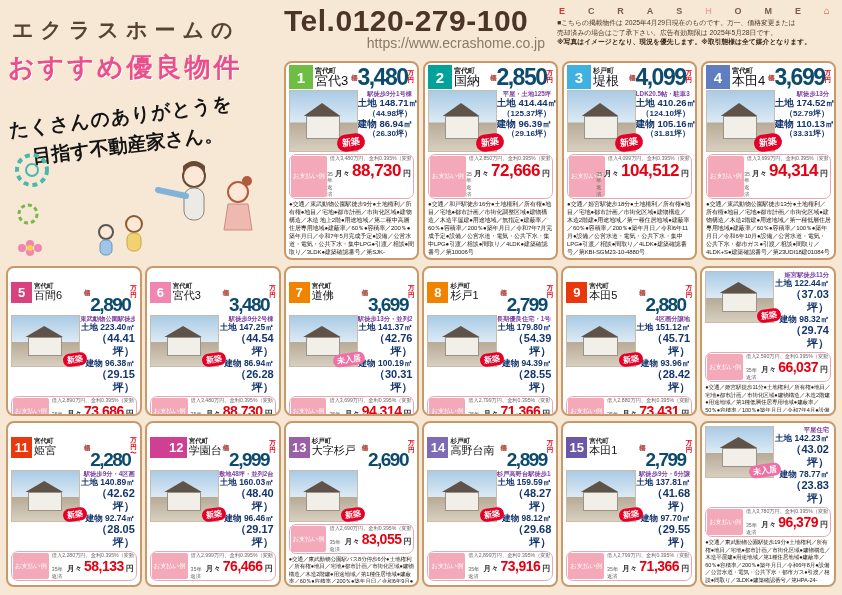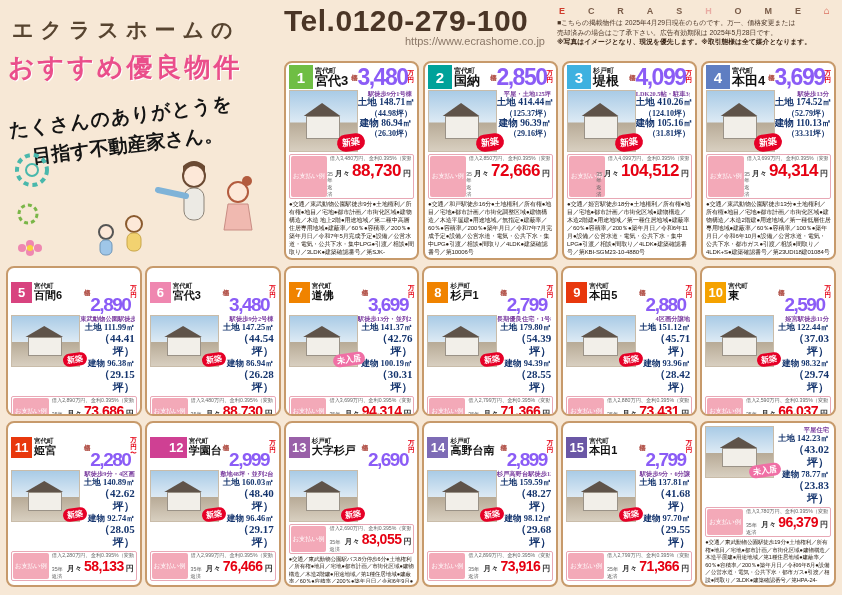--- a/index.html
+++ b/index.html
@@ -11,58 +11,58 @@
   .brand1{font-size:21px;letter-spacing:7px;color:#574430;font-weight:bold;padding:12px 0 0 6px;}
   .brand2{font-size:26px;letter-spacing:3px;color:#ea4e8b;font-weight:bold;padding:6px 0 0 2px;text-shadow:1px 1px 0 #fff;}
   .catch{transform:rotate(-7deg);margin:16px 0 0 4px;font-weight:bold;color:#141414;}
   .c1{font-size:19px;letter-spacing:1px;}
   .c2{font-size:19px;margin:3px 0 0 20px;}
   .illus{position:absolute;bottom:0;left:0;}
   .right{flex:1;display:flex;flex-direction:column;min-width:0;}
   .headbar{display:flex;height:55px;flex:0 0 55px;}
   .telblock{width:265px;flex:0 0 265px;}
   .tel{font-size:30px;color:#4a3526;font-weight:bold;letter-spacing:0.5px;line-height:1.1;}
-  .url{font-size:11px;color:#8a7767;text-align:right;margin-top:-2px;padding-right:4px;}
+  .url{font-size:14px;color:#8a7767;text-align:right;margin-top:-2px;padding-right:4px;}
   .discl{flex:1;padding-left:8px;min-width:0;}
   .logo{display:flex;justify-content:space-between;align-items:center;padding:1px 6px 2px 2px;
         font-size:9px;color:#7a5c49;font-weight:bold;}
   .logo .red{color:#cf3a2a;}
   .logo .lt{color:#e9aba3;}
   .logo .hicon{color:#cf3a2a;font-size:10px;}
   .d1{font-size:6.8px;color:#4a3526;line-height:1.4;}
   .d2{font-size:6.8px;color:#3a2516;font-weight:bold;line-height:1.4;}
   .row1{display:grid;grid-template-columns:repeat(4,1fr);gap:4px;flex:1;margin-top:2px;min-height:0;}
   .rowsm{display:grid;grid-template-columns:repeat(6,1fr);gap:3px;padding:0 6px;box-sizing:border-box;}
   #row2{height:150px;margin-top:6px;}
   #row3{height:166px;margin-top:5px;}
   .card{background:#fff;border:2px solid #c79a6b;border-radius:8px;overflow:hidden;
         display:flex;flex-direction:column;padding:2px 3px;box-sizing:border-box;min-width:0;}
   .chead{display:flex;align-items:center;gap:2px;flex:0 0 auto;}
   .cnum{width:24px;height:24px;color:#fff;font-weight:bold;font-size:15px;display:flex;
         align-items:center;justify-content:center;flex:0 0 24px;background:#888;}
   .cloc{flex:1;line-height:1;min-width:0;}
   .ctown{font-size:7px;font-weight:bold;color:#222;}
-  .cname{font-size:13px;font-weight:bold;color:#111;white-space:nowrap;}
+  .cname{font-size:13px;font-weight:normal;color:#111;white-space:nowrap;}
   .cprice{display:flex;align-items:center;flex:0 0 auto;}
   .plabel{writing-mode:vertical-rl;font-size:6.5px;color:#b4574e;font-weight:bold;line-height:1;height:16px;}
-  .pnum{font-size:23px;color:#8b5cf6;font-weight:bold;letter-spacing:-1.5px;line-height:1;}
+  .pnum{font-size:23px;color:#0c4a6e;font-weight:bold;letter-spacing:-1.5px;line-height:1;}
   .punit{display:flex;flex-direction:column;font-size:6.5px;color:#e60012;font-weight:bold;line-height:1.05;}
   .cbody{display:flex;margin-top:1px;flex:0 0 auto;position:relative;}
   .photo{width:55%;height:62px;position:relative;border:1px solid #c9bca9;box-sizing:border-box;
          background:linear-gradient(180deg,#a9cbe6 0%,#ddeaf4 52%,#b8ab97 53%,#d8cfc0 100%);}
   .roof{position:absolute;left:20%;top:20%;width:56%;height:22%;background:#5f5349;
         clip-path:polygon(0 100%,50% 0,100% 100%);}
   .hbody{position:absolute;left:24%;top:42%;width:48%;height:34%;background:#f2efe9;border:1px solid #9a9287;}
   .status{position:absolute;right:-8px;bottom:0;background:#e60027;color:#fff;font-size:9px;
           font-weight:bold;padding:2px 5px;border-radius:9px;transform:rotate(-8deg);white-space:nowrap;}
-  .info{flex:1;text-align:right;padding-right:2px;line-height:1.18;min-width:0;font-family:Liberation Serif, serif;}
+  .info{flex:1;text-align:right;padding-right:2px;line-height:1.18;min-width:0;}
   .tag{font-size:6.3px;color:#7b3fa0;font-weight:bold;white-space:nowrap;overflow:hidden;}
   .land{font-size:9.5px;font-weight:bold;color:#15356e;white-space:nowrap;}
   .tsubo{font-size:8px;font-weight:bold;color:#15356e;}
-  .pay{display:flex;border:1px solid #e8a8b5;border-radius:2px;margin-top:2px;background:#fff;flex:0 0 auto;}
+  .pay{display:flex;border:1px solid #e8a8b5;border-radius:7px;margin-top:2px;background:#fff;flex:0 0 auto;}
   .paylabel{background:#f3a9b8;color:#fff;font-size:6.3px;display:flex;align-items:center;
             padding:0 2px;border-radius:2px;margin:1px;white-space:nowrap;}
   .payright{flex:1;padding:0 2px;min-width:0;}
   .loan{font-size:5.2px;color:#666;text-align:right;white-space:nowrap;overflow:hidden;}
   .monthly-row{display:flex;align-items:baseline;justify-content:flex-end;gap:2px;}
   .term{font-size:5.2px;color:#666;}
   .tsuki{font-size:7.5px;color:#333;font-weight:bold;}
   .mnum{font-size:17px;color:#e60012;font-weight:bold;letter-spacing:-0.5px;line-height:1;}
   .yen{font-size:8px;color:#333;font-weight:bold;}
   .desc{font-size:6px;color:#2c2117;line-height:1.33;margin-top:2px;overflow:hidden;
@@ -346,21 +346,21 @@
       </div>
     </div>
     <div class="cbody">
       <div class="photo">
         <div class="roof"></div>
         <div class="hbody"></div>
         <div class="status" style="background: rgb(230, 0, 39);">新築</div>
       </div>
       <div class="info">
         <div class="tag">東武動物公園駅徒歩12分</div>
-        <div class="land">土地 111.99㎡</div>
+        <div class="land">土地 223.40㎡</div>
         <div class="tsubo">（44.41坪）</div>
         <div class="land">建物 96.38㎡</div>
         <div class="tsubo">（29.15坪）</div>
       </div>
     </div>
     <div class="pay">
       <div class="paylabel">お支払い例</div>
       <div class="payright">
         <div class="loan">借入2,890万円、金利0.395%（変動金利）</div>
         <div class="monthly-row">
@@ -547,36 +547,20 @@
           <span class="term">35年返済</span>
           <span class="tsuki">月々</span>
           <span class="mnum">73,431</span>
           <span class="yen">円</span>
         </div>
       </div>
     </div>
     <div class="desc">●交通／東武動物公園駅徒歩17分●土地権利／所有権●地目／宅地●都市計画／市街化区域●建物構造／木造2階建●用途地域／第1種中高層住居専用地域●建蔽率／60％●容積率／200％●築年月日／令和7年3月●設備／公営水道・電気・公共下水・集中LPG●引渡／相談●間取り／4LDK●建築確認番号／第24UDI1W建00199号</div>
   </div>
       <div class="card sm">
-    <div class="chead">
-      <div class="cnum" style="background: rgb(245, 162, 0);">10</div>
-      <div class="cloc">
-        <div class="ctown">宮代町</div>
-        <div class="cname">東</div>
-      </div>
-      <div class="cprice">
-        <div class="plabel">価格</div>
-        <div class="pnum">2,590</div>
-        <div class="punit">
-          <span>万</span>
-          <span>円</span>
-          <span></span>
-        </div>
-      </div>
-    </div>
     <div class="cbody">
       <div class="photo">
         <div class="roof"></div>
         <div class="hbody"></div>
         <div class="status" style="background: rgb(230, 0, 39);">新築</div>
       </div>
       <div class="info">
         <div class="tag">姫宮駅徒歩11分</div>
         <div class="land">土地 122.44㎡</div>
         <div class="tsubo">（37.03坪）</div>

